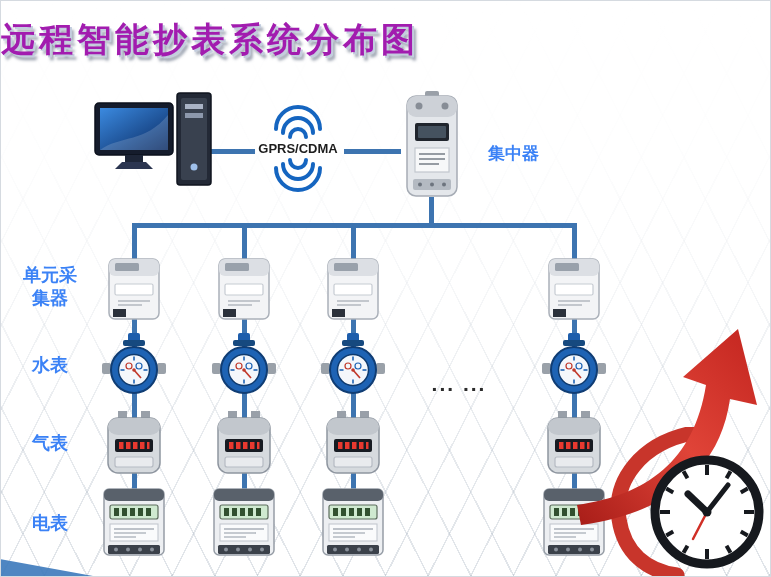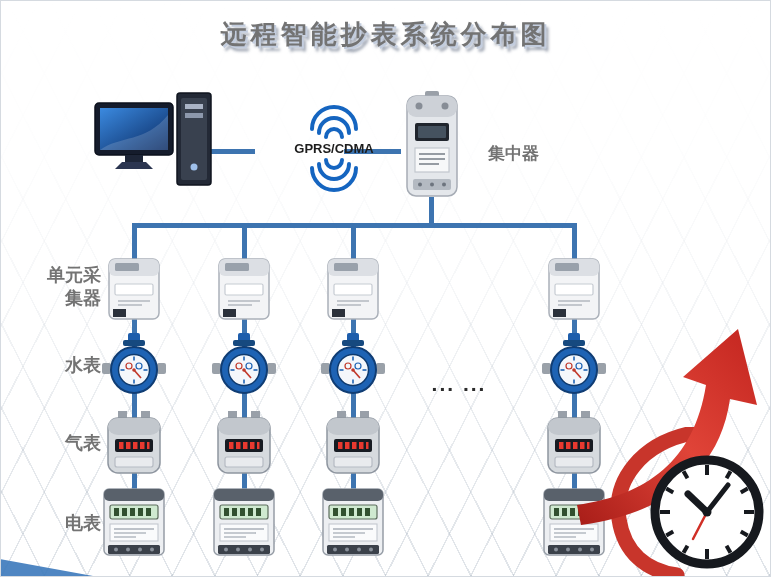--- a/index.html
+++ b/index.html
@@ -16,43 +16,43 @@
       repeating-linear-gradient(-63deg, rgba(148,162,178,.30) 0 1.5px, transparent 1.5px 38px);
   }
   .bg::after{
     content:"";position:absolute;inset:0;
     background:linear-gradient(to bottom,#fff 0%,rgba(255,255,255,.95) 26%,rgba(255,255,255,.72) 50%,rgba(255,255,255,.28) 76%,rgba(255,255,255,.06) 100%);
   }
   .wedge{position:absolute;left:0;bottom:0;width:92px;height:24px;background:#3c79bb;
     clip-path:polygon(0 100%,0 30%,100% 100%);z-index:1;opacity:.9;}
 
   .title{
-    position:absolute;top:16px;left:0;width:100%;margin:0;text-align:center;z-index:2;
-    font-size:26px;font-weight:bold;letter-spacing:4px;color:#737373;
+    position:absolute;top:16px;left:0;width:100%;margin:0;text-align:left;z-index:2;
+    font-size:34px;font-weight:bold;letter-spacing:4px;color:#a21caf;
     text-shadow:2px 2px 0 #c3cdde, 4px 5px 3px rgba(105,115,135,.65);
   }
 
   .line{position:absolute;background:#3d74b0;z-index:1;}
   .l-h{height:5px;}
   .l-v{width:5px;}
 
-  .lbl{position:absolute;color:#737373;font-weight:bold;z-index:3;}
+  .lbl{position:absolute;color:#3b82f6;font-weight:bold;z-index:3;}
   .master-lbl{left:91px;top:200px;width:124px;text-align:center;font-size:17px;}
   .conc-lbl{left:487px;top:141px;font-size:17px;}
-  .rowlbl{left:28px;width:72px;text-align:right;font-size:18px;}
+  .rowlbl{left:13px;width:72px;text-align:center;font-size:18px;}
   .collector-lbl{top:263px;line-height:23px;}
   .water-lbl{top:352px;}
   .gas-lbl{top:430px;}
   .elec-lbl{top:510px;}
   .dots{position:absolute;left:408px;top:371px;width:100px;text-align:center;z-index:3;
     font-size:21px;font-weight:bold;color:#2b2b2b;letter-spacing:2px;}
 
   .computer{position:absolute;left:92px;top:90px;width:122px;height:108px;z-index:2;}
   .gprs{position:absolute;left:251px;top:95px;width:92px;height:104px;z-index:2;
-    display:flex;flex-direction:column;align-items:center;justify-content:center;margin-left:36px;}
+    display:flex;flex-direction:column;align-items:center;justify-content:center;}
   .gprs svg{width:64px;height:36px;flex:0 0 auto;}
   .gprs .flip{transform:rotate(180deg);}
   .gprs-text{font-size:13px;font-weight:bold;color:#1d1d1d;text-align:center;margin:2px 0;white-space:nowrap;}
   .concentrator{position:absolute;left:400px;top:90px;width:62px;height:108px;z-index:2;}
 
   .column{position:absolute;top:0;width:0;height:0;z-index:2;}
   .dev{position:absolute;transform:translateX(-50%);left:0;}
   .d-collector{top:253px;width:56px;height:68px;}
   .d-water{top:332px;width:64px;height:64px;}
   .d-gas{top:410px;width:56px;height:64px;}

